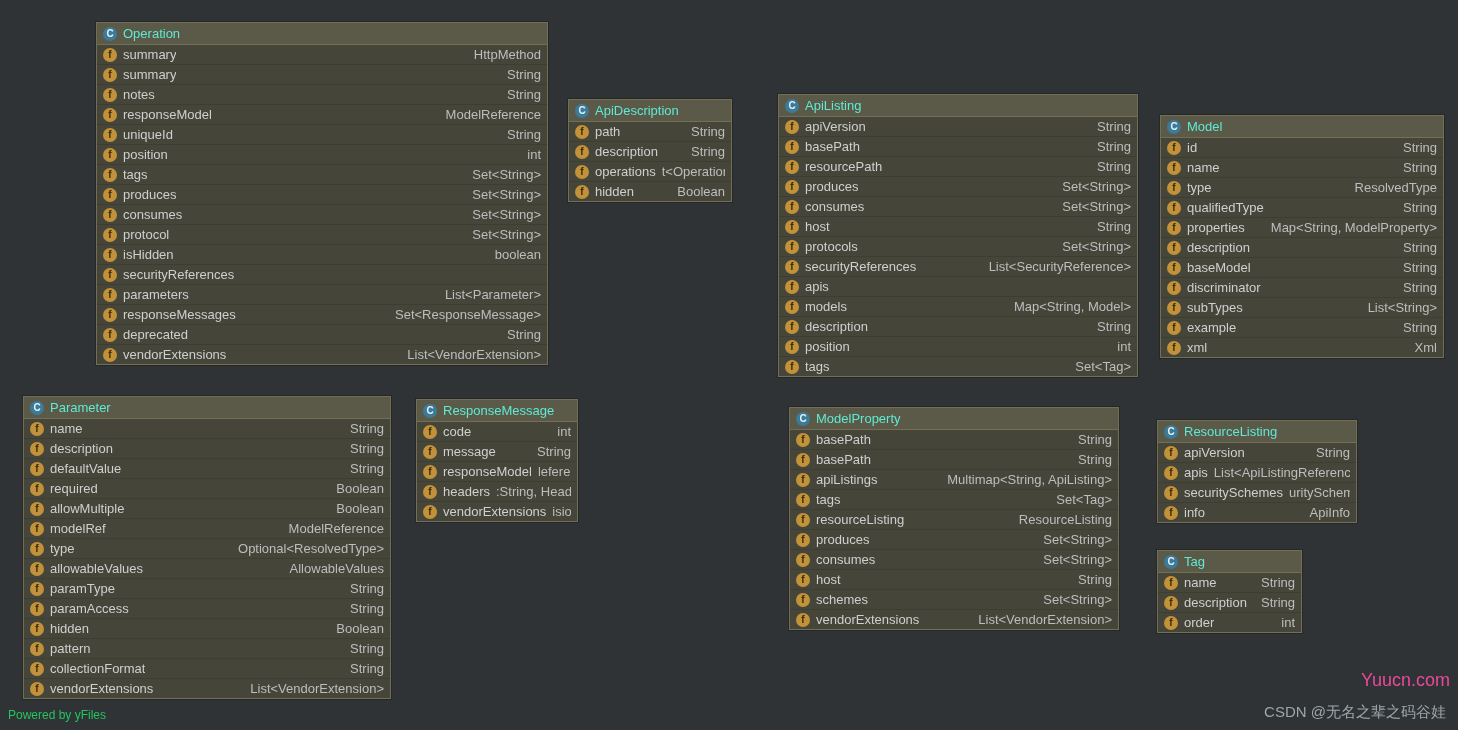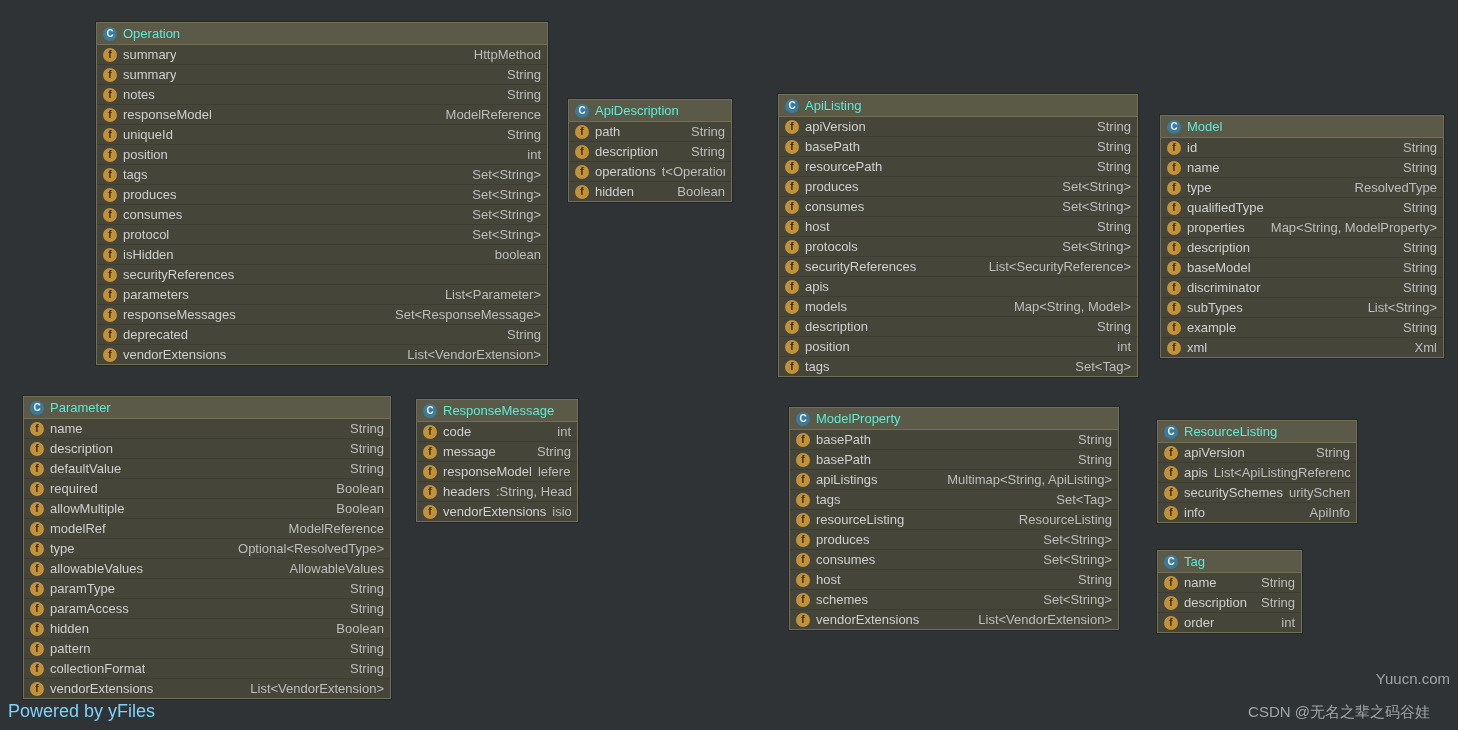--- a/index.html
+++ b/index.html
@@ -46,32 +46,32 @@
     align-items: center;
     padding: 2px 6px;
     gap: 6px;
     border-top: 1px solid rgba(0,0,0,0.1);
   }
   .field-row:first-child { border-top: none; }
   .fname { flex: 0 0 auto; color: #cfcfcf; white-space: nowrap; overflow: hidden; }
   .ftype { flex: 1 1 auto; color: #bdbdbd; text-align: right; white-space: nowrap; overflow: hidden; }
   .powered {
     position: absolute;
-    color: #7dd3fc;
-    font-size: 18px;
+    color: #22c55e;
+    font-size: 12px;
   }
   .watermark-bottom {
     position: absolute;
     color: #9fa5a8;
     font-size: 15px;
   }
   .watermark-red {
     position: absolute;
-    color: #a3a3a3;
-    font-size: 15px;
+    color: #ec4899;
+    font-size: 18px;
     font-weight: 500;
     text-align: right;
   }
 </style>
 </head>
 <body>
 
 <div class="canvas" id="canvas">
     <div class="class-box" style="left: 96px; top: 22px; width: 452px;">
       <div class="class-head">
@@ -539,14 +539,14 @@
         <div class="field-row">
           <span class="ic ic-f">f</span>
           <span class="fname">order</span>
           <span class="ftype">int</span>
         </div>
       </div>
     </div>
   </div>
 
 <div class="powered" style="left:8px; bottom:8px;">Powered by yFiles</div>
-<div class="watermark-bottom" style="right:28px; bottom:8px;">CSDN @无名之辈之码谷娃</div>
+<div class="watermark-bottom" style="right:12px; bottom:8px;">CSDN @无名之辈之码谷娃</div>
 <div class="watermark-red" style="right:8px; top:670px;">Yuucn.com</div>
 
 </body></html>

